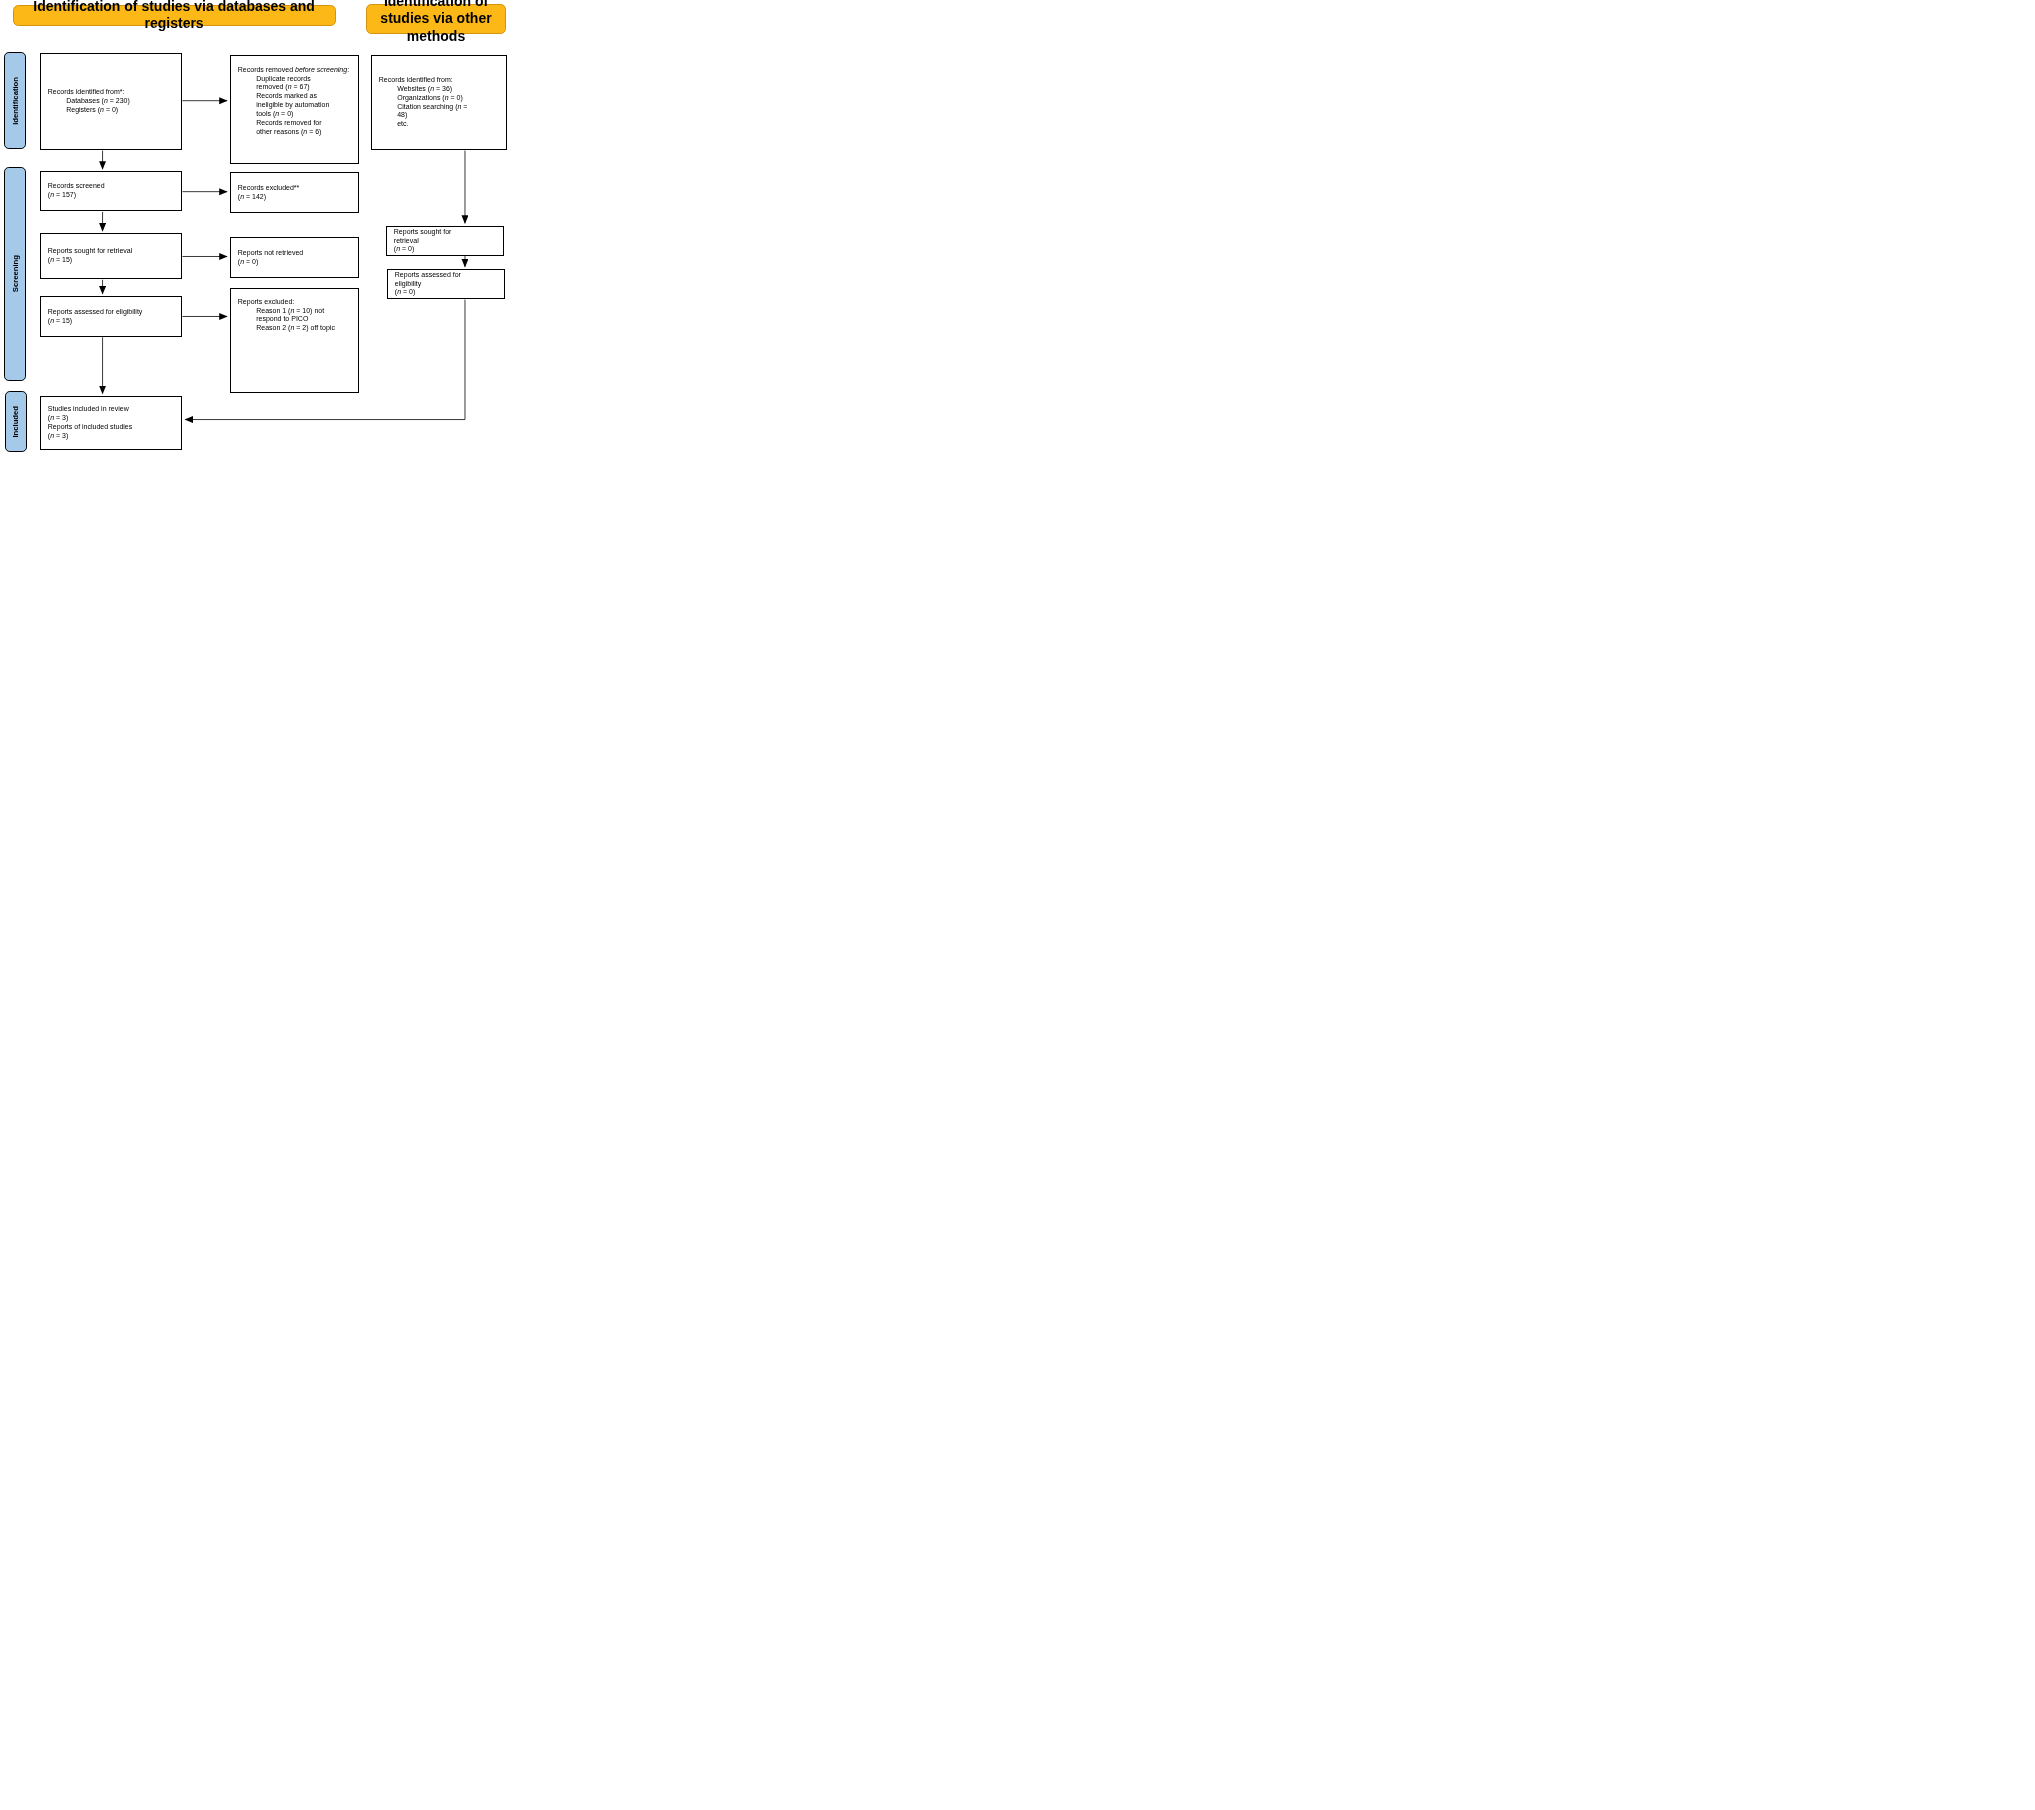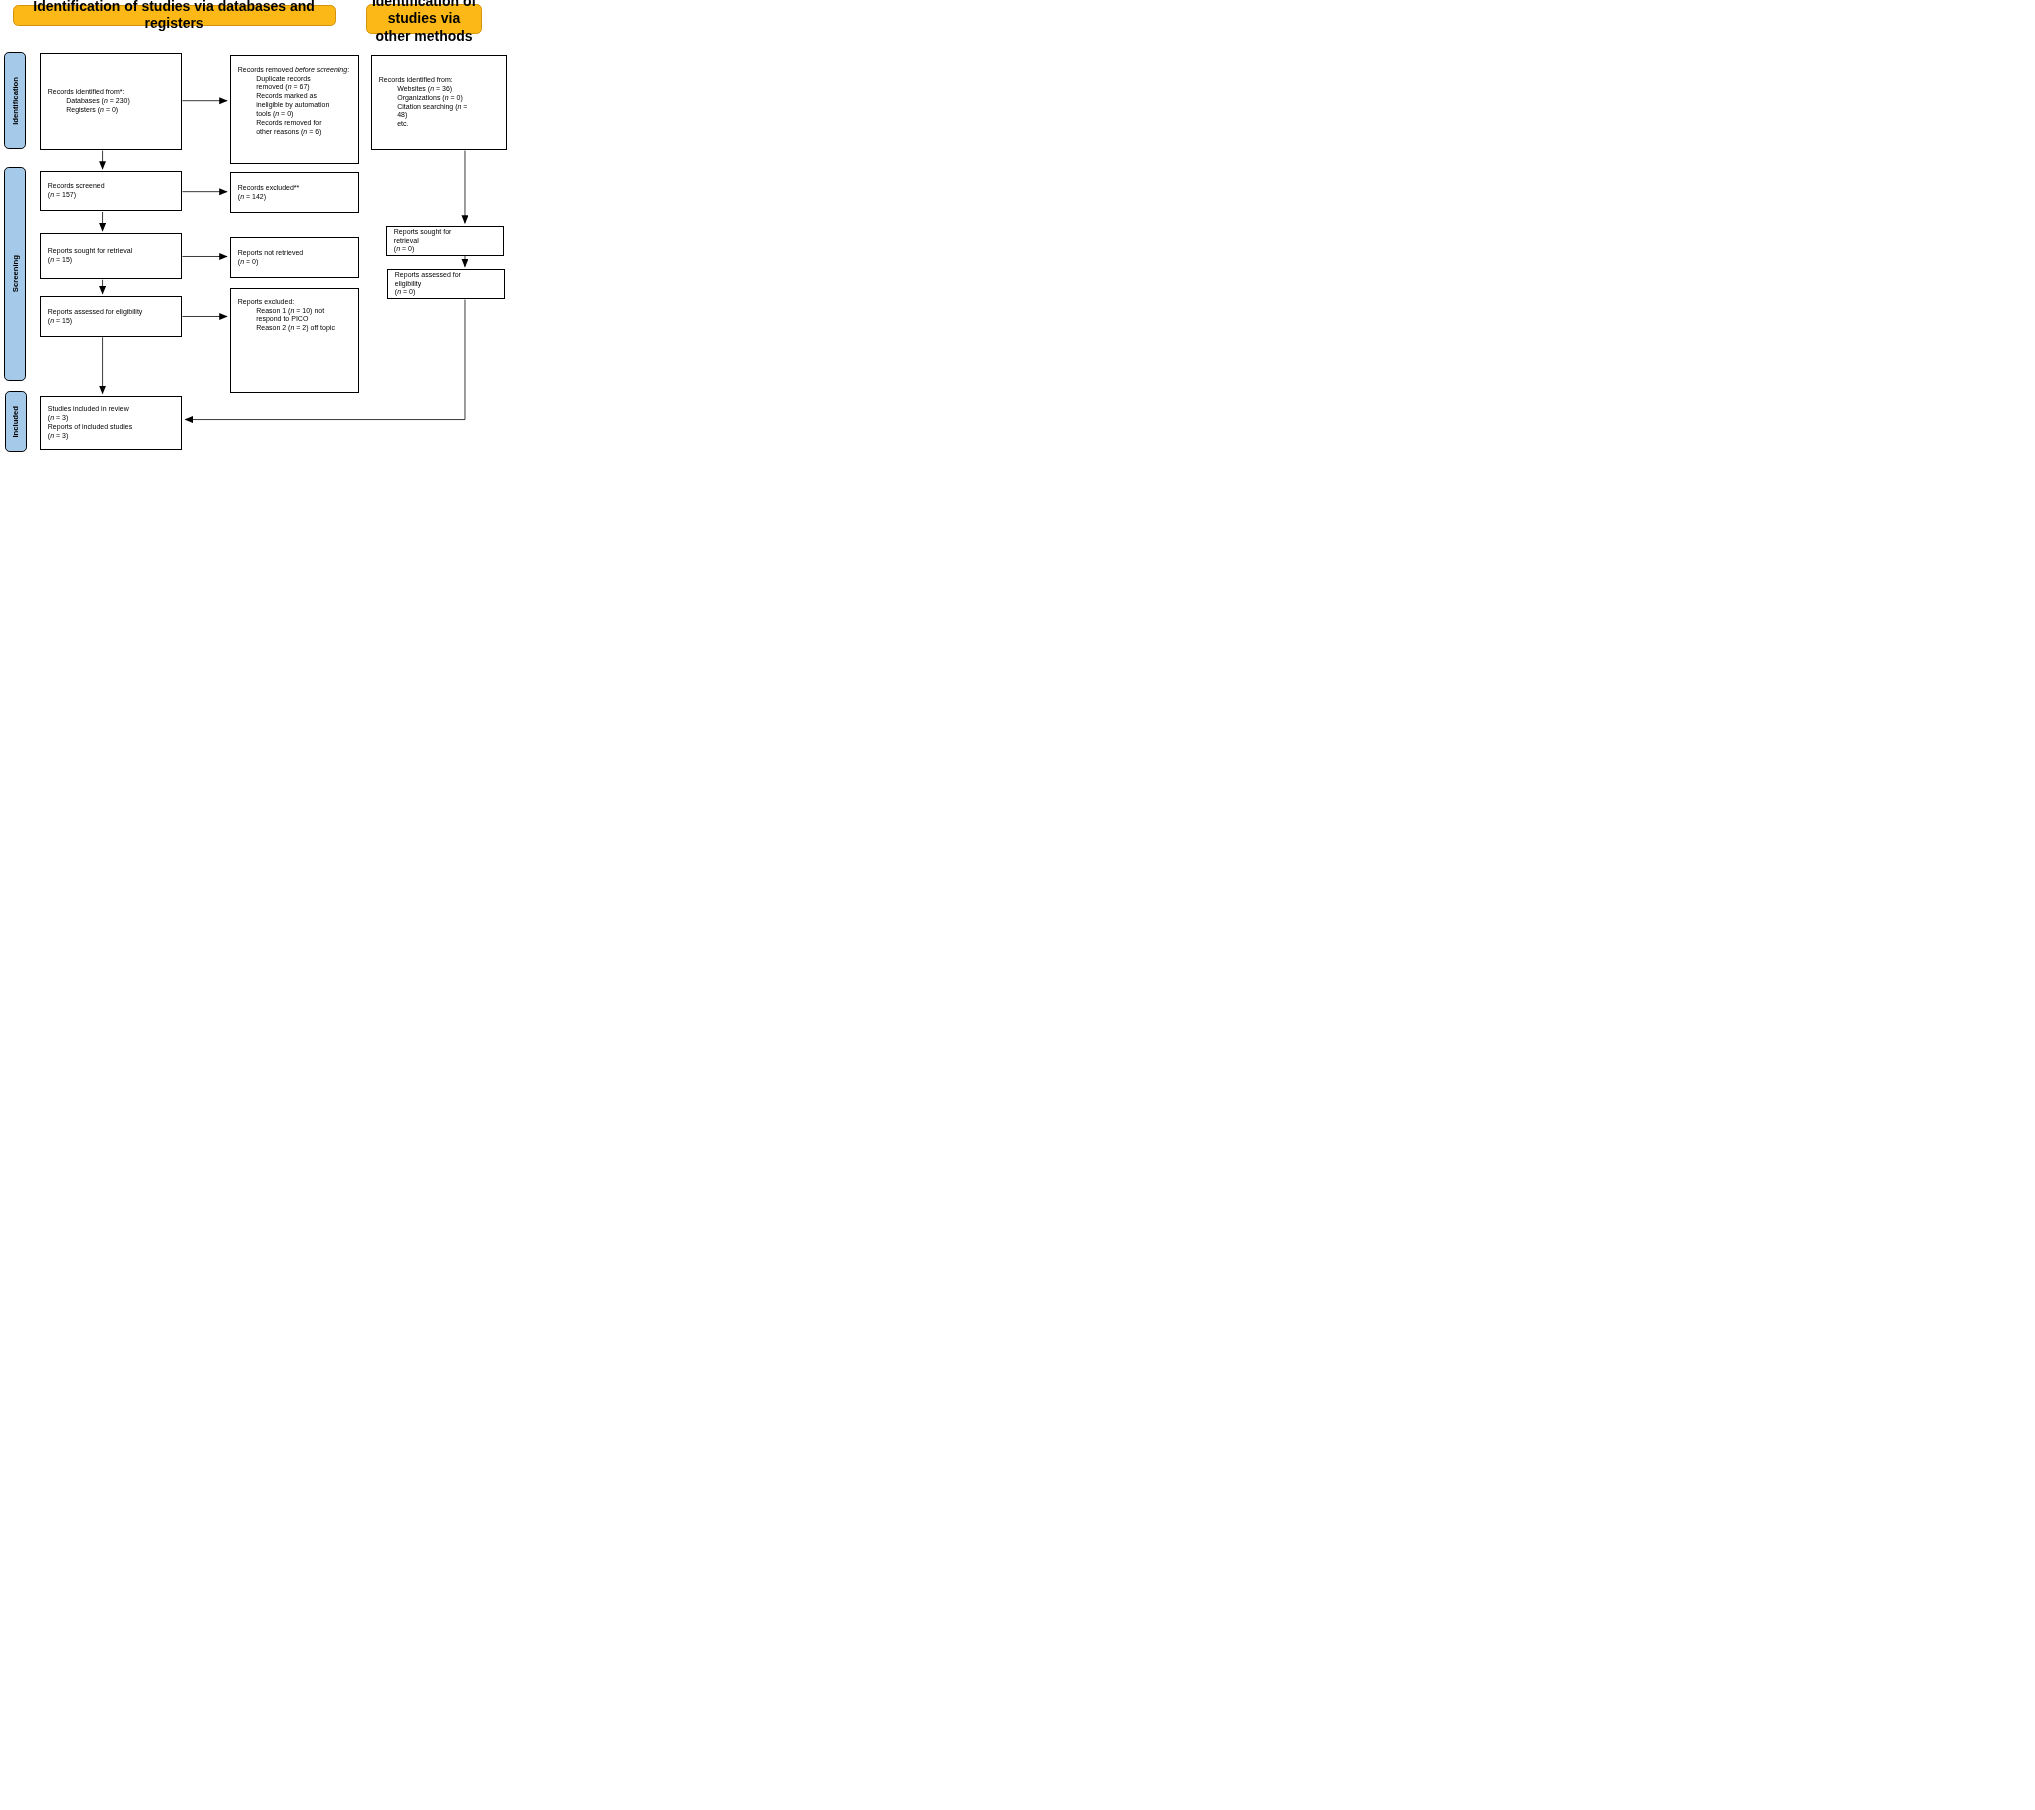--- a/index.html
+++ b/index.html
@@ -9,21 +9,21 @@
     overflow:hidden;
   }
   svg.arrows{position:absolute;left:0;top:0;z-index:1;pointer-events:none;}
   .banner{
     position:absolute;z-index:2;background:#FCB816;border:1px solid #D4930D;
     border-radius:5.3px;display:flex;align-items:center;justify-content:center;
     text-align:center;font-weight:700;font-size:14px;line-height:1.25;
     box-sizing:border-box;padding:1px 4.8px;
   }
   #banner-db{left:12.6px;top:4.8px;width:323px;height:21px;}
-  #banner-other{left:366px;top:3.9px;width:116px;height:30px;}
+  #banner-other{left:366px;top:3.9px;width:140px;height:30px;}
   .stage{
     position:absolute;z-index:2;background:#A4C9E9;border:1.2px solid #000;
     border-radius:4.8px;display:flex;align-items:center;justify-content:center;
     box-sizing:border-box;
   }
   .stage span{
     writing-mode:vertical-rl;transform:rotate(180deg);
     font-weight:700;font-size:7.7px;white-space:nowrap;
   }
   #stage-identification{left:4.4px;top:52px;width:22px;height:97px;}

